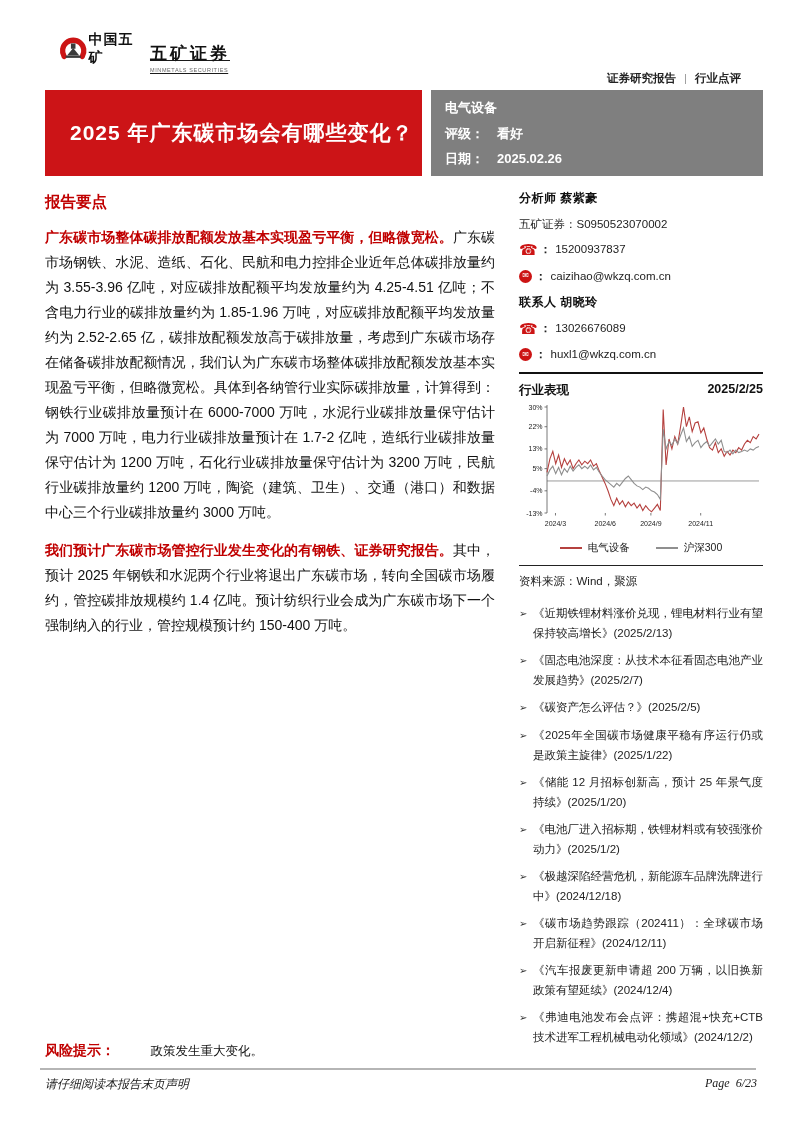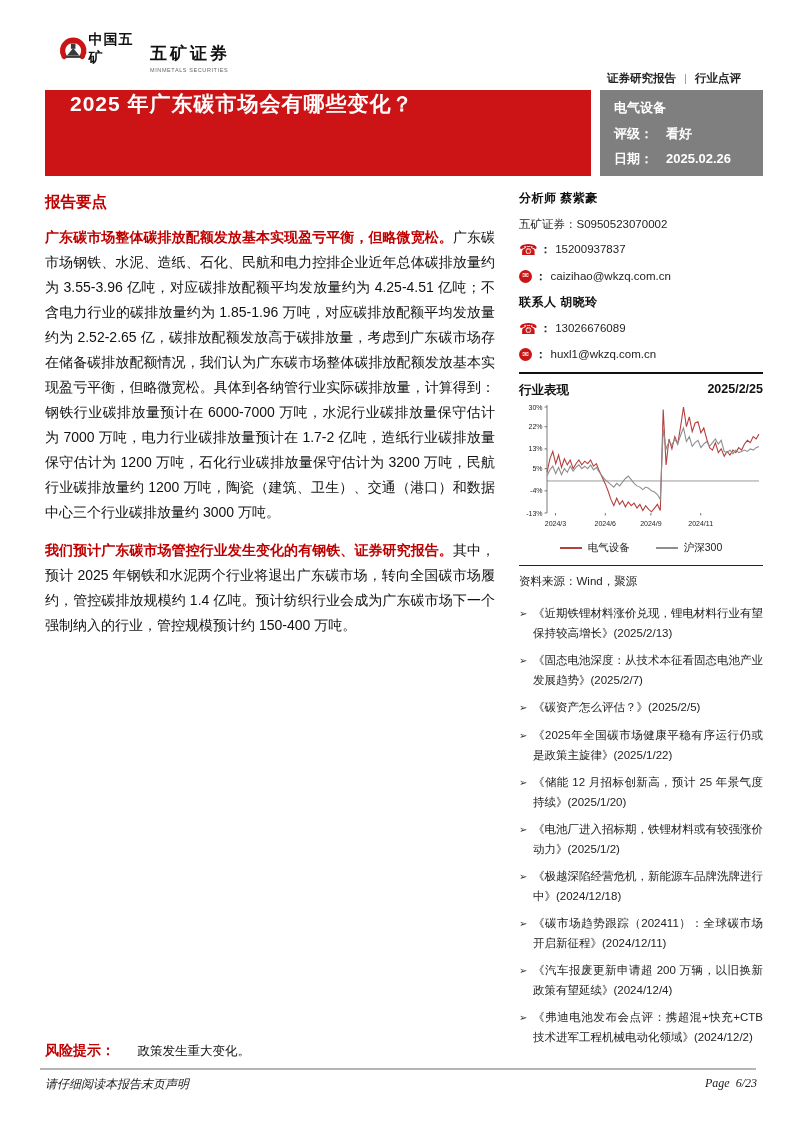--- a/index.html
+++ b/index.html
@@ -3,29 +3,29 @@
 <meta charset="utf-8">
 <style>
   * { margin:0; padding:0; box-sizing:border-box; }
   html,body { width:793px; height:1122px; background:#ffffff; font-family:"Liberation Sans","DejaVu Sans",sans-serif; color:#1a1a1a; }
   .page { position:relative; width:793px; height:1122px; overflow:hidden; background:#fff; }
 
   
   .logo { position:absolute; left:58px; top:28px; display:flex; align-items:flex-start; gap:16px; }
   .logo-emblem { display:flex; flex-direction:row; align-items:center; width:76px; }
   .logo-company { font-size:14px; font-weight:bold; color:#111; letter-spacing:1px; margin-top:1px; }
-  .logo-brand-wrap { margin-top:14px; }
+  .logo-brand-wrap { margin-top:14px;text-decoration:underline; }
   .logo-brand { font-size:17px; font-weight:bold; color:#111; letter-spacing:3px; }
   .logo-brand-sub { font-size:5.5px; color:#666; letter-spacing:0.6px; margin-top:2px; }
   .doc-type-line { position:absolute; top:71px; right:52px; font-size:11.5px; font-weight:bold; color:#222; }
   .doc-type-line .sep { color:#999; padding:0 8px; font-weight:normal; }
 
   
   .banner-row { position:absolute; left:45px; top:90px; width:718px; display:flex; gap:9px; }
-  .title-banner { width:546px; height:86px; background:#cc1417; display:flex; align-items:flex-start; }
+  .title-banner { width:377px; height:86px; background:#cc1417; display:flex; align-items:center; }
   .title-banner h1 { color:#ffffff; font-size:21px; font-weight:bold; padding-left:25px; letter-spacing:1px; }
   .info-box { flex:1; height:86px; background:#7f7f7f; color:#fff; padding:11px 14px; display:flex; flex-direction:column; justify-content:space-between; }
   .info-row { display:flex; font-size:13px; font-weight:bold; line-height:1; }
   .info-row .lbl { width:52px; }
 
   
   .main-row { position:absolute; left:45px; top:188px; width:718px; display:flex; gap:24px; }
   .col-left { width:465px; }
   .col-right { width:244px; }
 
@@ -55,21 +55,21 @@
 
   
   .rel-heading { font-size:12.5px; font-weight:bold; color:#111; margin-bottom:10px; }
   .rel-item { display:flex; font-size:11.5px; line-height:20px; margin-bottom:7px; color:#222; }
   .rel-bullet { flex:0 0 14px; font-size:10px; color:#333; padding-top:1px; }
   .rel-text { flex:1; text-align:justify; }
 
   
   .risk-row { position:absolute; left:45px; top:1042px; width:718px; font-size:12.5px; }
   .risk-label { color:#c00000; font-weight:bold; font-size:14px; }
-  .risk-text { margin-left:19px; color:#111; }
+  .risk-text { margin-left:32px; color:#111; }
   .footer-divider { position:absolute; left:40px; top:1068px; width:716px; border-top:2px solid #b5b5b5; }
   .footer-row { position:absolute; left:45px; top:1076px; width:712px; display:flex; justify-content:space-between; font-family:"Liberation Serif","DejaVu Serif",serif; font-style:italic; font-size:12px; color:#1a1a1a; }
 </style>
 </head>
 <body>
 
 <div class="page">
 
   <div class="logo">
     <div class="logo-emblem">

